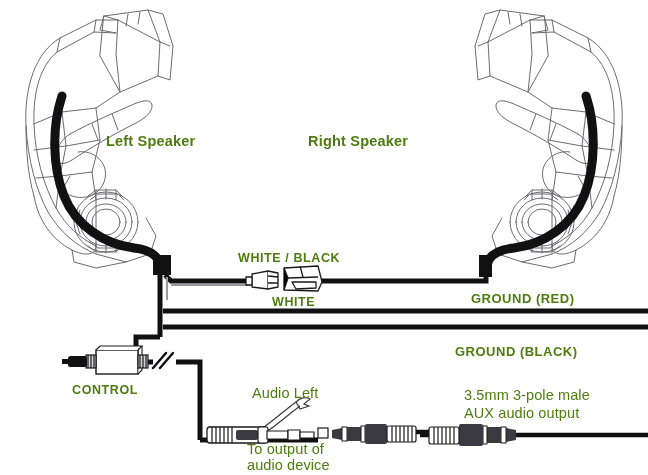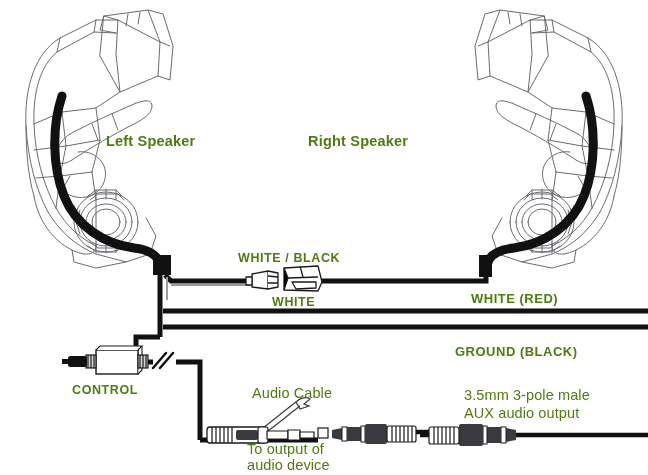--- a/index.html
+++ b/index.html
@@ -272,27 +272,27 @@
   </svg>
 
   <div class="lbl b14" style="left:106px; top:134px;">Left Speaker</div>
 
   <div class="lbl b14" style="left:308px; top:134px;">Right Speaker</div>
 
   <div class="lbl b12" style="left:238px; top:252px;">WHITE / BLACK</div>
 
   <div class="lbl b12" style="left:272px; top:296px;">WHITE</div>
 
-  <div class="lbl b13" style="left:471px; top:292px;">WHITE (RED)</div>
+  <div class="lbl b13" style="left:471px; top:292px;">GROUND (RED)</div>
 
   <div class="lbl b13" style="left:455px; top:345px;">GROUND (BLACK)</div>
 
   <div class="lbl b12" style="left:72px; top:384px;">CONTROL</div>
 
-  <div class="lbl r14" style="left:252px; top:386px;">Audio Cable</div>
+  <div class="lbl r14" style="left:252px; top:386px;">Audio Left</div>
 
   <div class="lbl r14" style="left:247px; top:442px;">To output of</div>
   <div class="lbl r14" style="left:247px; top:458px;">audio device</div>
 
   <div class="lbl r14" style="left:464px; top:388px;">3.5mm 3-pole male</div>
   <div class="lbl r14" style="left:464px; top:406px;">AUX audio output</div>
 
 </div>
 
 </body></html>

